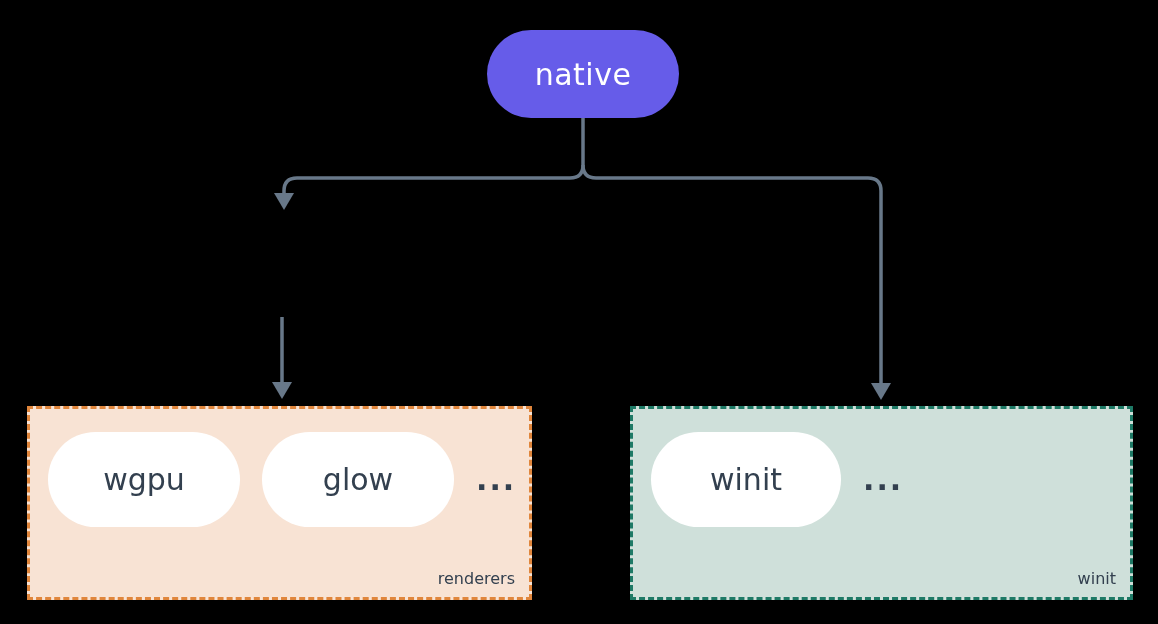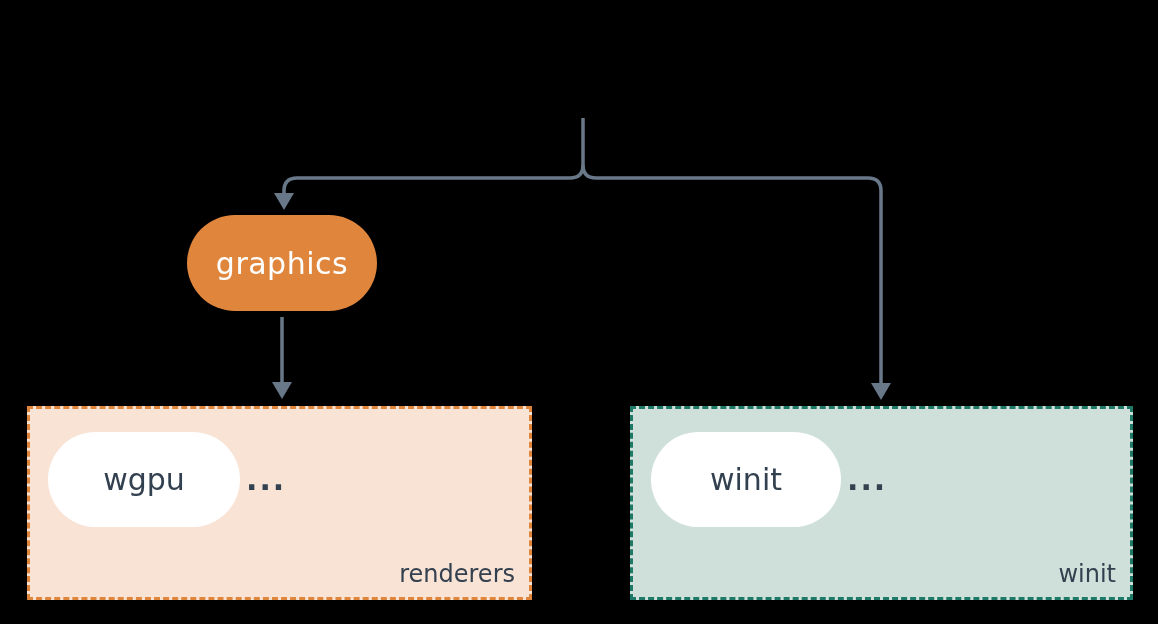--- a/index.html
+++ b/index.html
@@ -61,21 +61,21 @@
     left: 630px; top: 406px;
     width: 503px; height: 194px;
     background: #cfe0da;
     border-color: #1e7a66;
   }
   .pill-row {
     position: absolute;
     left: 18px; top: 23px;
     display: flex;
     align-items: center;
-    gap: 6px;
+    gap: 22px;
   }
   .item-pill {
     width: 192px;
     height: 95px;
     border-radius: 48px;
     background: #ffffff;
     display: flex;
     align-items: center;
     justify-content: center;
     color: #33404f;
@@ -87,50 +87,53 @@
     color: #33404f;
     font-size: 30px;
     font-weight: 700;
     letter-spacing: 2px;
   }
   .group-label {
     position: absolute;
     right: 14px;
     bottom: 9px;
     color: #33404f;
-    font-size: 24px;
+    font-size: 16px;
     font-weight: 500;
   }
 </style>
 </head>
 <body>
 
 <div id="canvas">
 
   <svg id="connectors" viewBox="0 0 1158 624" xmlns="http://www.w3.org/2000/svg">
 
     <path d="M583,118 V165 Q583,178 570,178 H297 Q284,178 284,191 V194" fill="none" stroke-width="3.5" stroke="#687889"></path>
     <polygon points="284,210 274,193 294,193" fill="#687889"></polygon>
 
     <path d="M583,165 Q583,178 596,178 H868 Q881,178 881,191 V383" fill="none" stroke-width="3.5" stroke="#687889"></path>
     <polygon points="881,400 871,383 891,383" fill="#687889"></polygon>
 
     <path d="M282,317 V383" fill="none" stroke-width="3.5" stroke="#687889"></path>
     <polygon points="282,399 272,382 292,382" fill="#687889"></polygon>
   </svg>
 
+  <div class="node node-native">
+    <span>native</span>
+  </div>
 
-  <div class="node node-graphics">
-    <span>graphics</span>
-  </div>
 
   <div class="group-box box-renderers">
     <div class="pill-row">
       <div class="item-pill">
         <span>wgpu</span>
+      </div>
+      <div class="item-pill">
+        <span>glow</span>
       </div>
       <span class="ellipsis">...</span>
     </div>
     <span class="group-label">renderers</span>
   </div>
 
   <div class="group-box box-shells">
     <div class="pill-row">
       <div class="item-pill">
         <span>winit</span>

